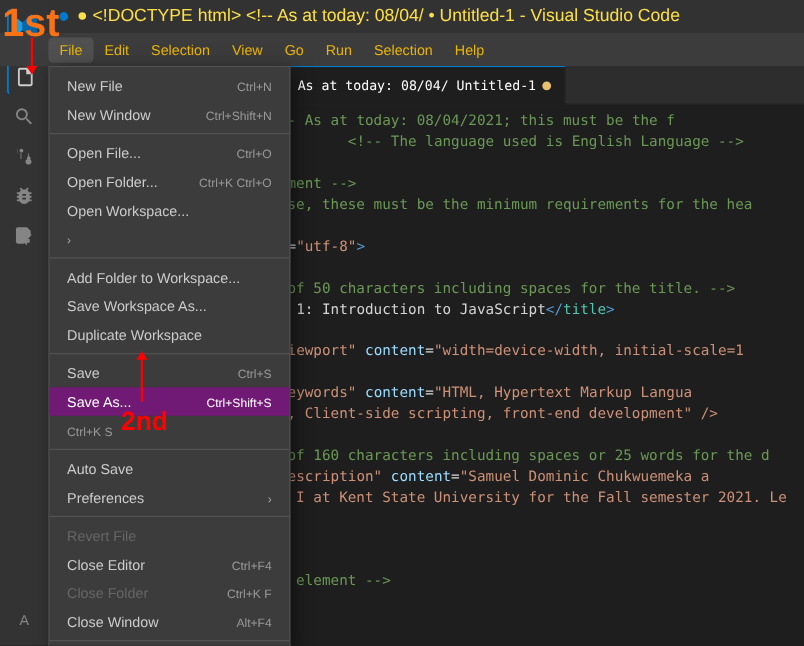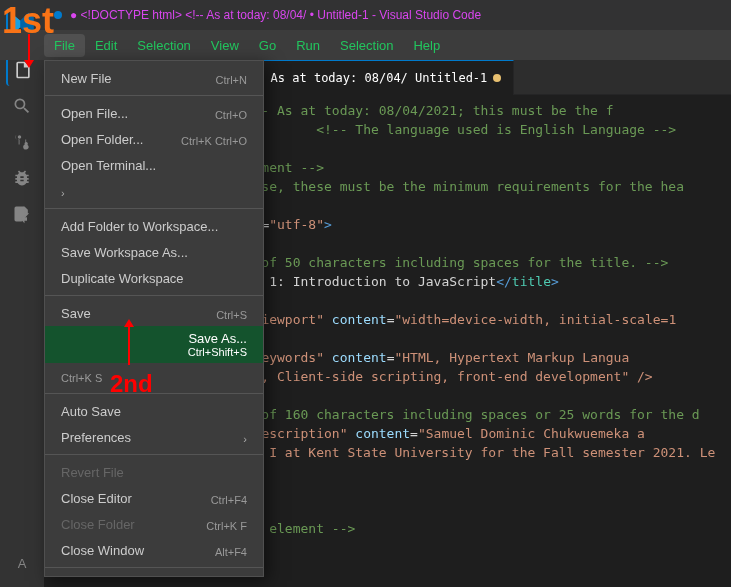--- a/index.html
+++ b/index.html
@@ -13,22 +13,22 @@
       position: relative;
     }
 
     
     .title-bar {
       height: 30px;
       background: #323233;
       display: flex;
       align-items: center;
       padding: 0 8px;
-      color: #d946ef;
-      font-size: 12px;
+      color: #fde047;
+      font-size: 16px;
       position: relative;
       z-index: 10;
     }
     .title-bar-dot {
       width: 8px;
       height: 8px;
       border-radius: 50%;
       background: #007acc;
       margin-right: 8px;
     }
@@ -38,21 +38,21 @@
       height: 30px;
       background: #3c3c3c;
       display: flex;
       align-items: center;
       padding: 0 50px 0 44px;
       position: relative;
       z-index: 200;
     }
     .menu-item {
       padding: 4px 10px;
-      color: #22c55e;
+      color: #eab308;
       font-size: 13px;
       cursor: pointer;
       border-radius: 4px;
     }
     .menu-item.active {
       background: #505050;
     }
 
     
     .activity-bar {
@@ -177,23 +177,22 @@
       display: flex;
       align-items: flex-end;
       justify-content: space-between;
       padding: 5px 16px 5px 16px;
       color: #ccc;
       font-size: 13px;
       cursor: pointer;
       min-height: 26px;
     }
     .dd-item.highlighted {
-      background: #14532d;
+      background: #701a75;
       color: #fff;
-      flex-direction: column;
     }
     .dd-item.disabled {
       color: #666;
       cursor: default;
     }
     .dd-shortcut {
       color: #999;
       font-size: 11px;
     }
     .dd-separator {
@@ -338,33 +337,37 @@
     <div class="tab-dot"></div>
   </div>
 </div>
 
 <div class="dropdown-overlay">
 
   <div class="dd-item">
     <span class="dd-label">New File</span>
     <span class="dd-shortcut">Ctrl+N</span>
   </div>
+  <div class="dd-item">
+    <span class="dd-label">New Window</span>
+    <span class="dd-shortcut">Ctrl+Shift+N</span>
+  </div>
 
   <div class="dd-separator"></div>
 
   <div class="dd-item">
     <span class="dd-label">Open File...</span>
     <span class="dd-shortcut">Ctrl+O</span>
   </div>
   <div class="dd-item">
     <span class="dd-label">Open Folder...</span>
     <span class="dd-shortcut">Ctrl+K Ctrl+O</span>
   </div>
   <div class="dd-item">
-    <span class="dd-label">Open Terminal...</span>
+    <span class="dd-label">Open Workspace...</span>
     <span class="dd-shortcut"></span>
   </div>
   <div class="dd-item">
     <span class="dd-arrow">›</span>
   </div>
 
   <div class="dd-separator"></div>
 
   <div class="dd-item">
     <span class="dd-label">Add Folder to Workspace...</span>

